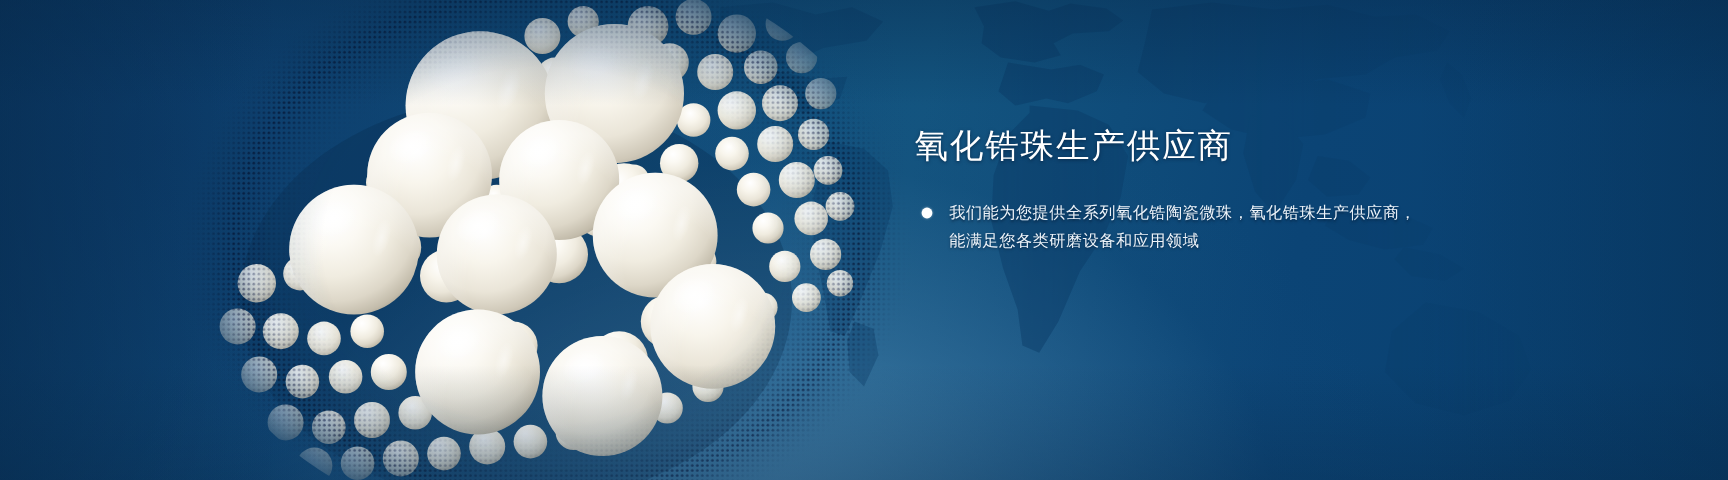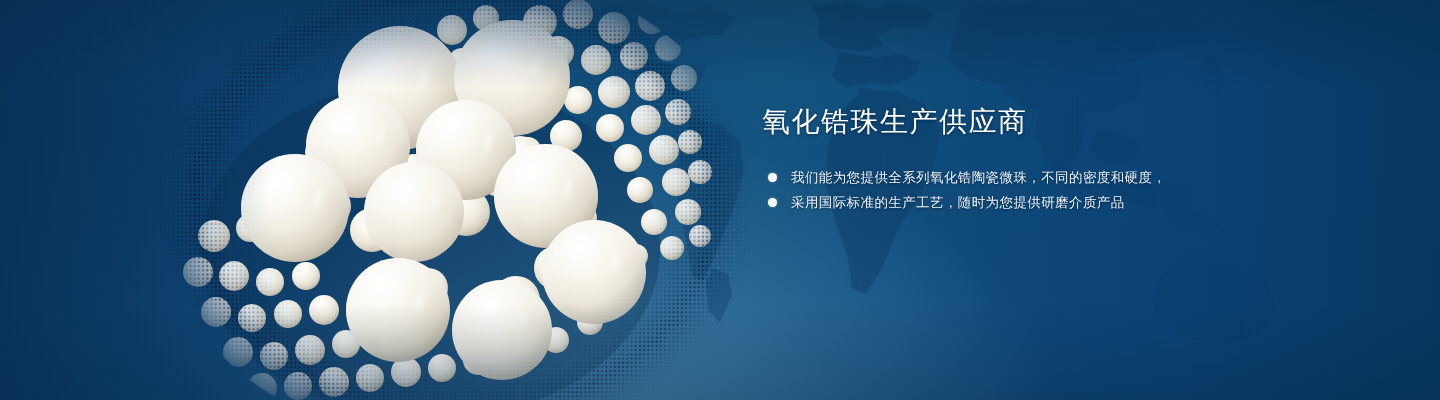--- a/index.html
+++ b/index.html
@@ -355,25 +355,22 @@
   <div class="bg-vig"></div>
 
   <div class="content">
 
     <h1 class="title">氧化锆珠生产供应商</h1>
 
     <ul class="bullets">
 
       <li class="bullet">
         <span class="dot"></span>
-        <span class="bullet-line">我们能为您提供全系列氧化锆陶瓷微珠，不同的密度和硬度，</span>
+        <span class="bullet-line">我们能为您提供全系列氧化锆陶瓷微珠，氧化锆珠生产供应商，</span>
+        <span class="bullet-line">能满足您各类研磨设备和应用领域</span>
       </li>
 
 
-      <li class="bullet">
-        <span class="dot"></span>
-        <span class="bullet-line">采用国际标准的生产工艺，随时为您提供研磨介质产品</span>
-      </li>
 
     </ul>
   </div>
 
 </div>
 
 </body></html>

